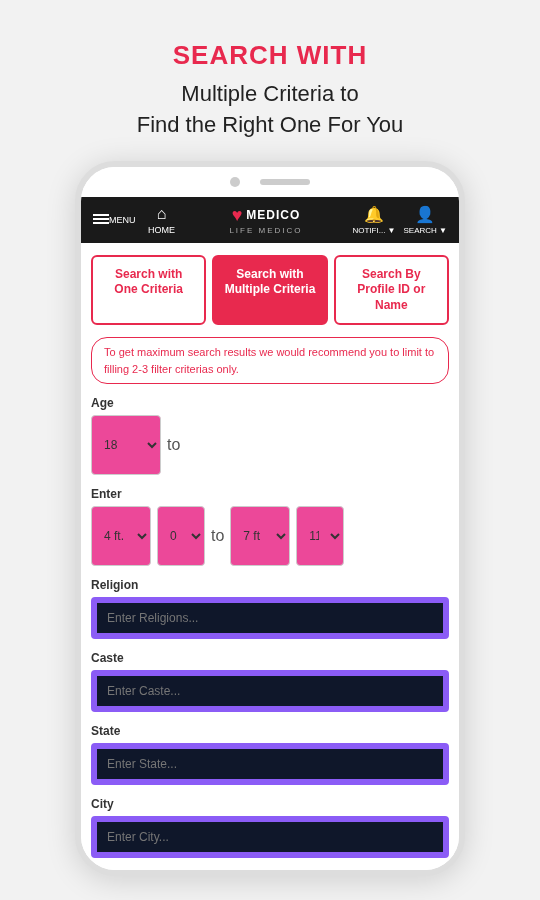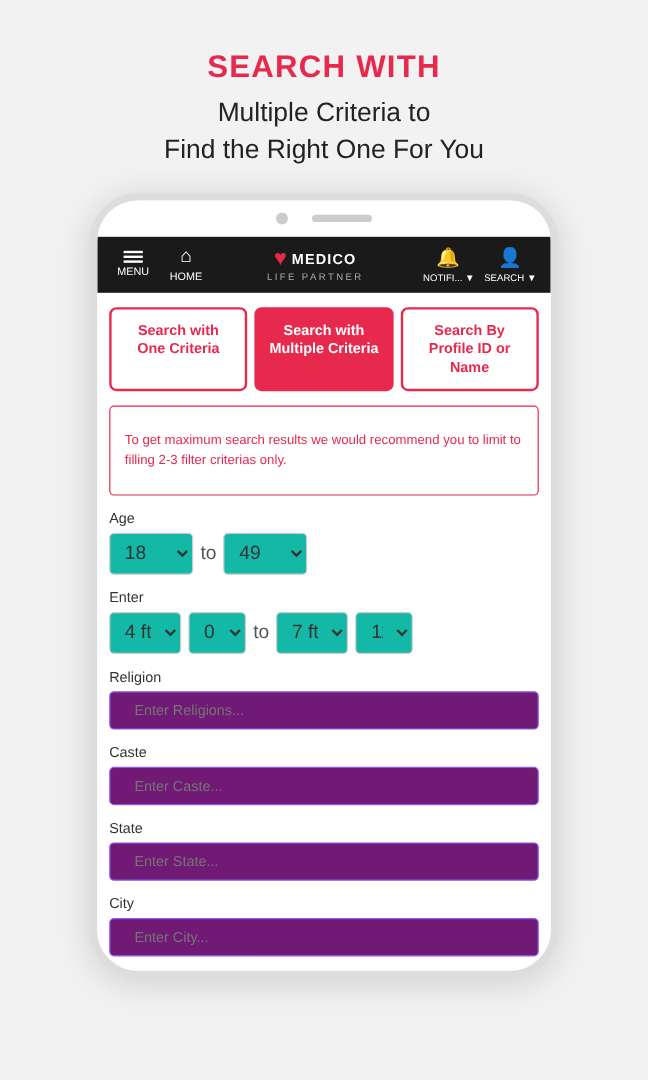--- a/index.html
+++ b/index.html
@@ -84,21 +84,21 @@
     .navbar {
       background: #1a1a1a;
       display: flex;
       align-items: center;
       padding: 8px 12px;
       gap: 8px;
     }
 
     .nav-menu {
       display: flex;
-      flex-direction: column;
+      flex-direction: row;
       align-items: center;
       color: #fff;
       font-size: 9px;
       cursor: pointer;
       min-width: 36px;
       justify-content: space-between;
     }
 
     .hamburger-lines {
       display: flex;
@@ -197,74 +197,74 @@
 
     .tab-btn.inactive {
       background: #fff;
       color: #e8294e;
     }
 
     
     .info-box {
       margin: 0 10px 12px;
       border: 1.5px solid #e8294e;
-      border-radius: 4px;
-      padding: 20px 12px;
+      border-radius: 16px;
+      padding: 6px 12px;
       font-size: 11px;
       color: #e8294e;
       line-height: 1.5;
     }
 
     
     .form-section {
       padding: 0 10px;
     }
 
     .form-label {
       font-size: 12px;
-      font-weight: 400;
+      font-weight: 700;
       color: #333;
       margin-bottom: 5px;
     }
 
     .form-row {
       display: flex;
       align-items: center;
       gap: 6px;
       margin-bottom: 12px;
     }
 
     .form-group {
       margin-bottom: 12px;
     }
 
     .form-select {
       border: 1px solid #ccc;
       border-radius: 4px;
-      padding: 7px 8px;
-      font-size: 16px;
+      padding: 21px 8px;
+      font-size: 12px;
       color: #333;
-      background: #14b8a6;
+      background: #ec4899;
       appearance: auto;
       cursor: pointer;
     }
 
     .to-label {
       font-size: 16px;
       color: #555;
     }
 
     .form-input {
       width: 100%;
-      border: 1px solid #8b5cf6;
+      border: 6px solid #8b5cf6;
       border-radius: 4px;
-      padding: 8px 20px;
+      padding: 8px 10px;
       font-size: 12px;
       color: #999;
-      background: #701a75;
+      background: #0f172a;
       outline: none;
     }
 
     .age-select { width: 70px; }
     .height-select-ft { width: 60px; }
     .height-select-in { width: 48px; }
   </style>
 </head>
 <body>
 
@@ -292,21 +292,21 @@
       </div>
       <div class="nav-home">
         <div class="nav-icon-symbol">⌂</div>
         <span>HOME</span>
       </div>
       <div class="nav-logo">
         <div class="nav-logo-top">
           <span class="heart-icon">♥</span>
           <span class="nav-logo-name">MEDICO</span>
         </div>
-        <span class="nav-logo-sub">LIFE PARTNER</span>
+        <span class="nav-logo-sub">LIFE MEDICO</span>
       </div>
       <div class="nav-notif">
         <div class="nav-icon-symbol">🔔</div>
         <span>NOTIFI... ▼</span>
       </div>
       <div class="nav-profile">
         <div class="nav-icon-symbol">👤</div>
         <span>SEARCH ▼</span>
       </div>
     </div>
@@ -321,23 +321,20 @@
 
     <div class="form-section">
 
       <div class="form-group">
         <div class="form-label">Age</div>
         <div class="form-row">
           <select class="form-select age-select">
             <option>18</option><option>19</option><option>20</option><option>21</option><option>22</option>
           </select>
           <span class="to-label">to</span>
-          <select class="form-select age-select">
-            <option>49</option><option>50</option><option>55</option><option>60</option>
-          </select>
         </div>
       </div>
 
       <div class="form-group">
         <div class="form-label">Enter</div>
         <div class="form-row">
           <select class="form-select height-select-ft">
             <option>4 ft.</option><option>5 ft.</option><option>6 ft.</option>
           </select>
           <select class="form-select height-select-in">

